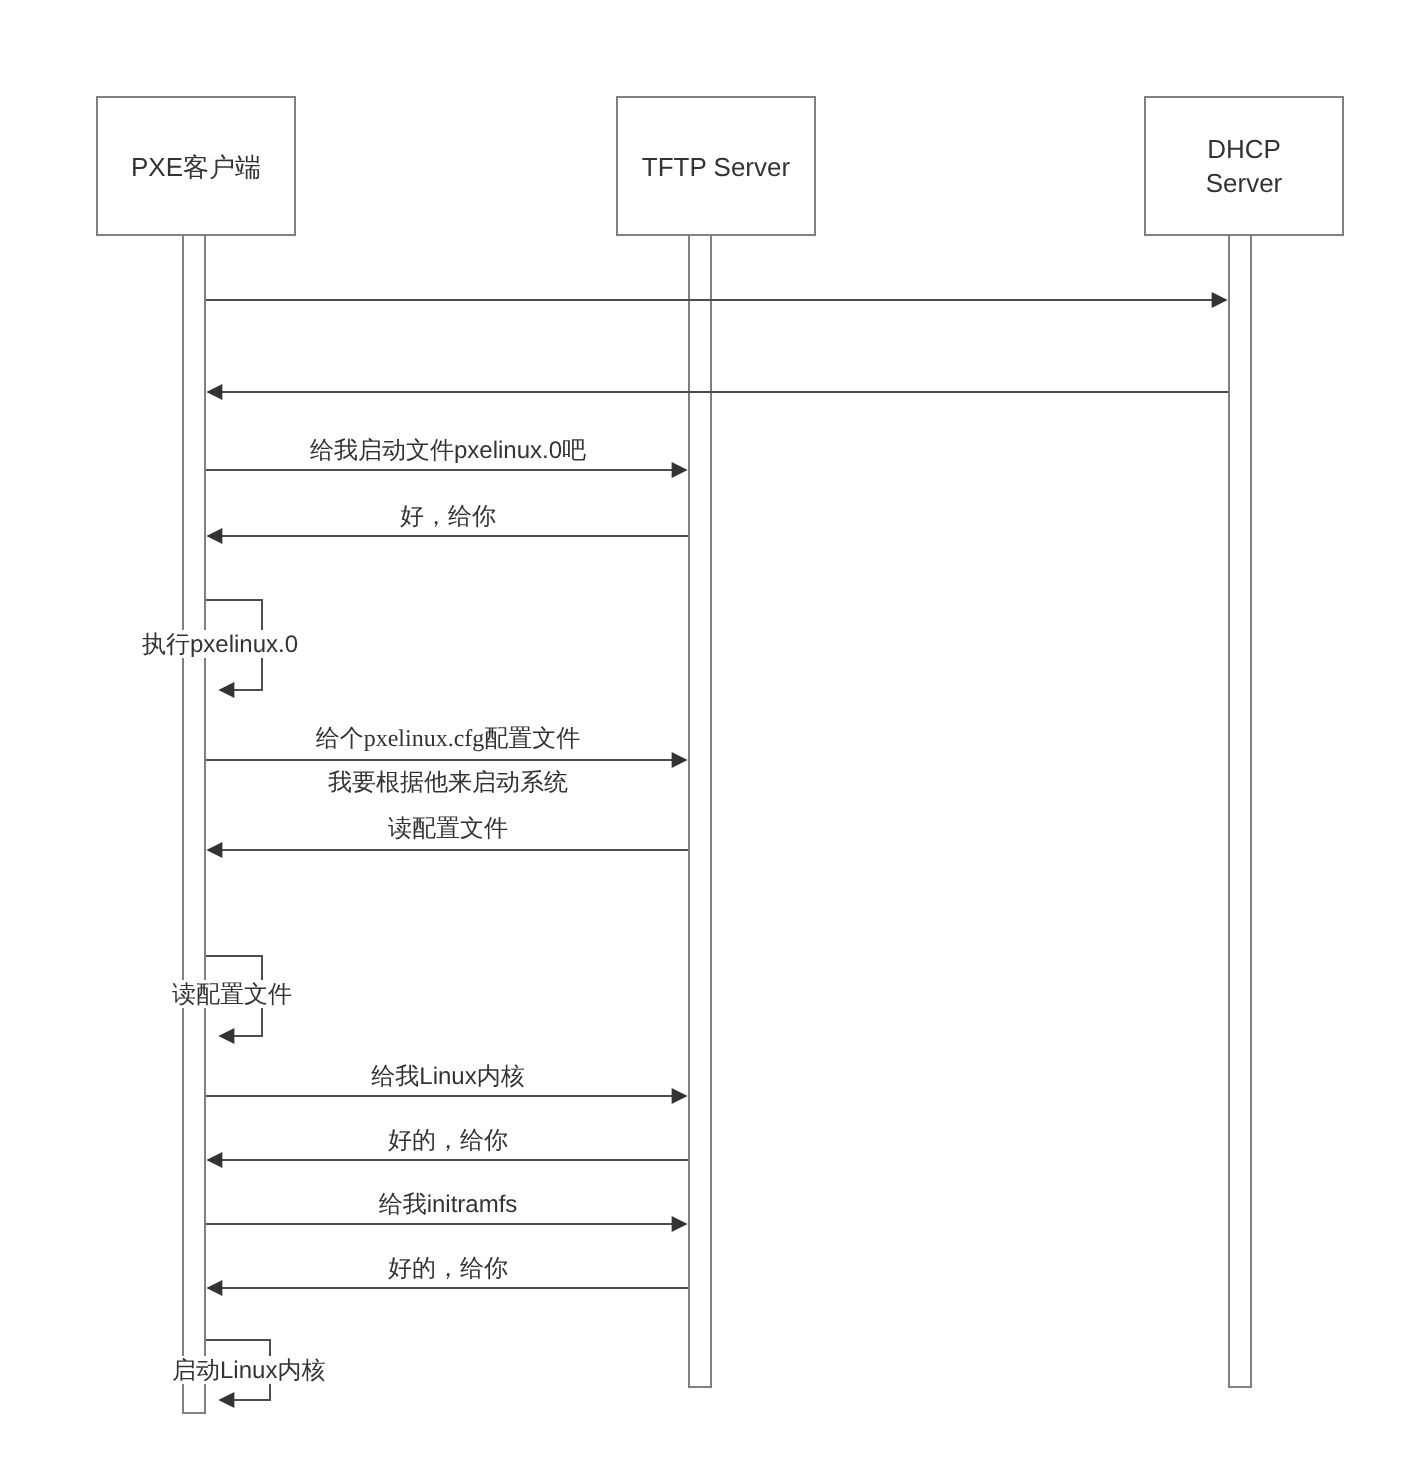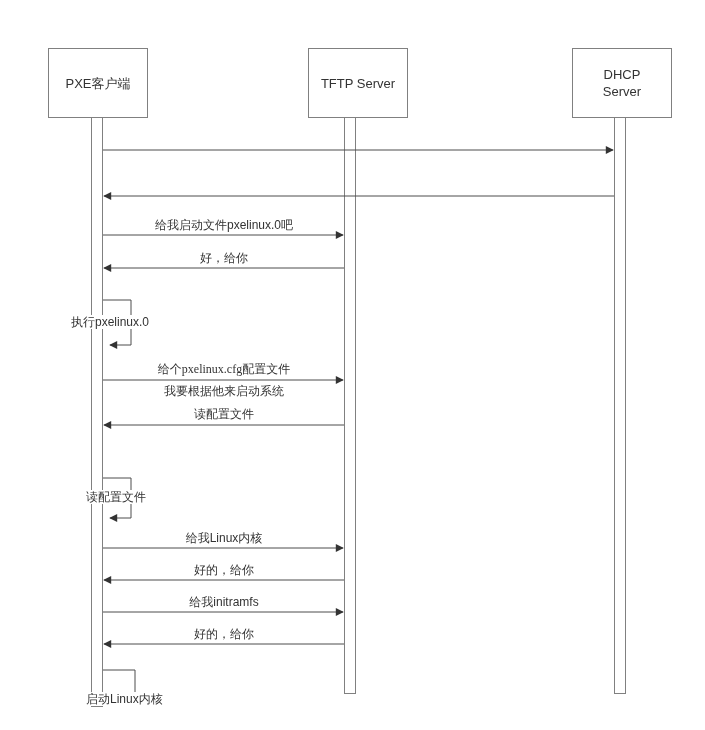--- a/index.html
+++ b/index.html
@@ -100,15 +100,15 @@
   <div class="msg-label" style="left:224px; top:251px;">好，给你</div>
   <div class="self-label" style="left:70px; top:315px;">执行pxelinux.0</div>
   <div class="msg-label" style="left:224px; top:362px;font-family:Liberation Serif, serif;">给个pxelinux.cfg配置文件</div>
   <div class="msg-label" style="left:224px; top:384px;">我要根据他来启动系统</div>
   <div class="msg-label" style="left:224px; top:407px;">读配置文件</div>
   <div class="self-label" style="left:85px; top:490px;">读配置文件</div>
   <div class="msg-label" style="left:224px; top:531px;">给我Linux内核</div>
   <div class="msg-label" style="left:224px; top:563px;">好的，给你</div>
   <div class="msg-label" style="left:224px; top:595px;">给我initramfs</div>
   <div class="msg-label" style="left:224px; top:627px;">好的，给你</div>
-  <div class="self-label" style="left:85px; top:678px;margin-top:14px;">启动Linux内核</div>
+  <div class="self-label" style="left:85px; top:678px;">启动Linux内核</div>
 
 </div>
 
 </body></html>

